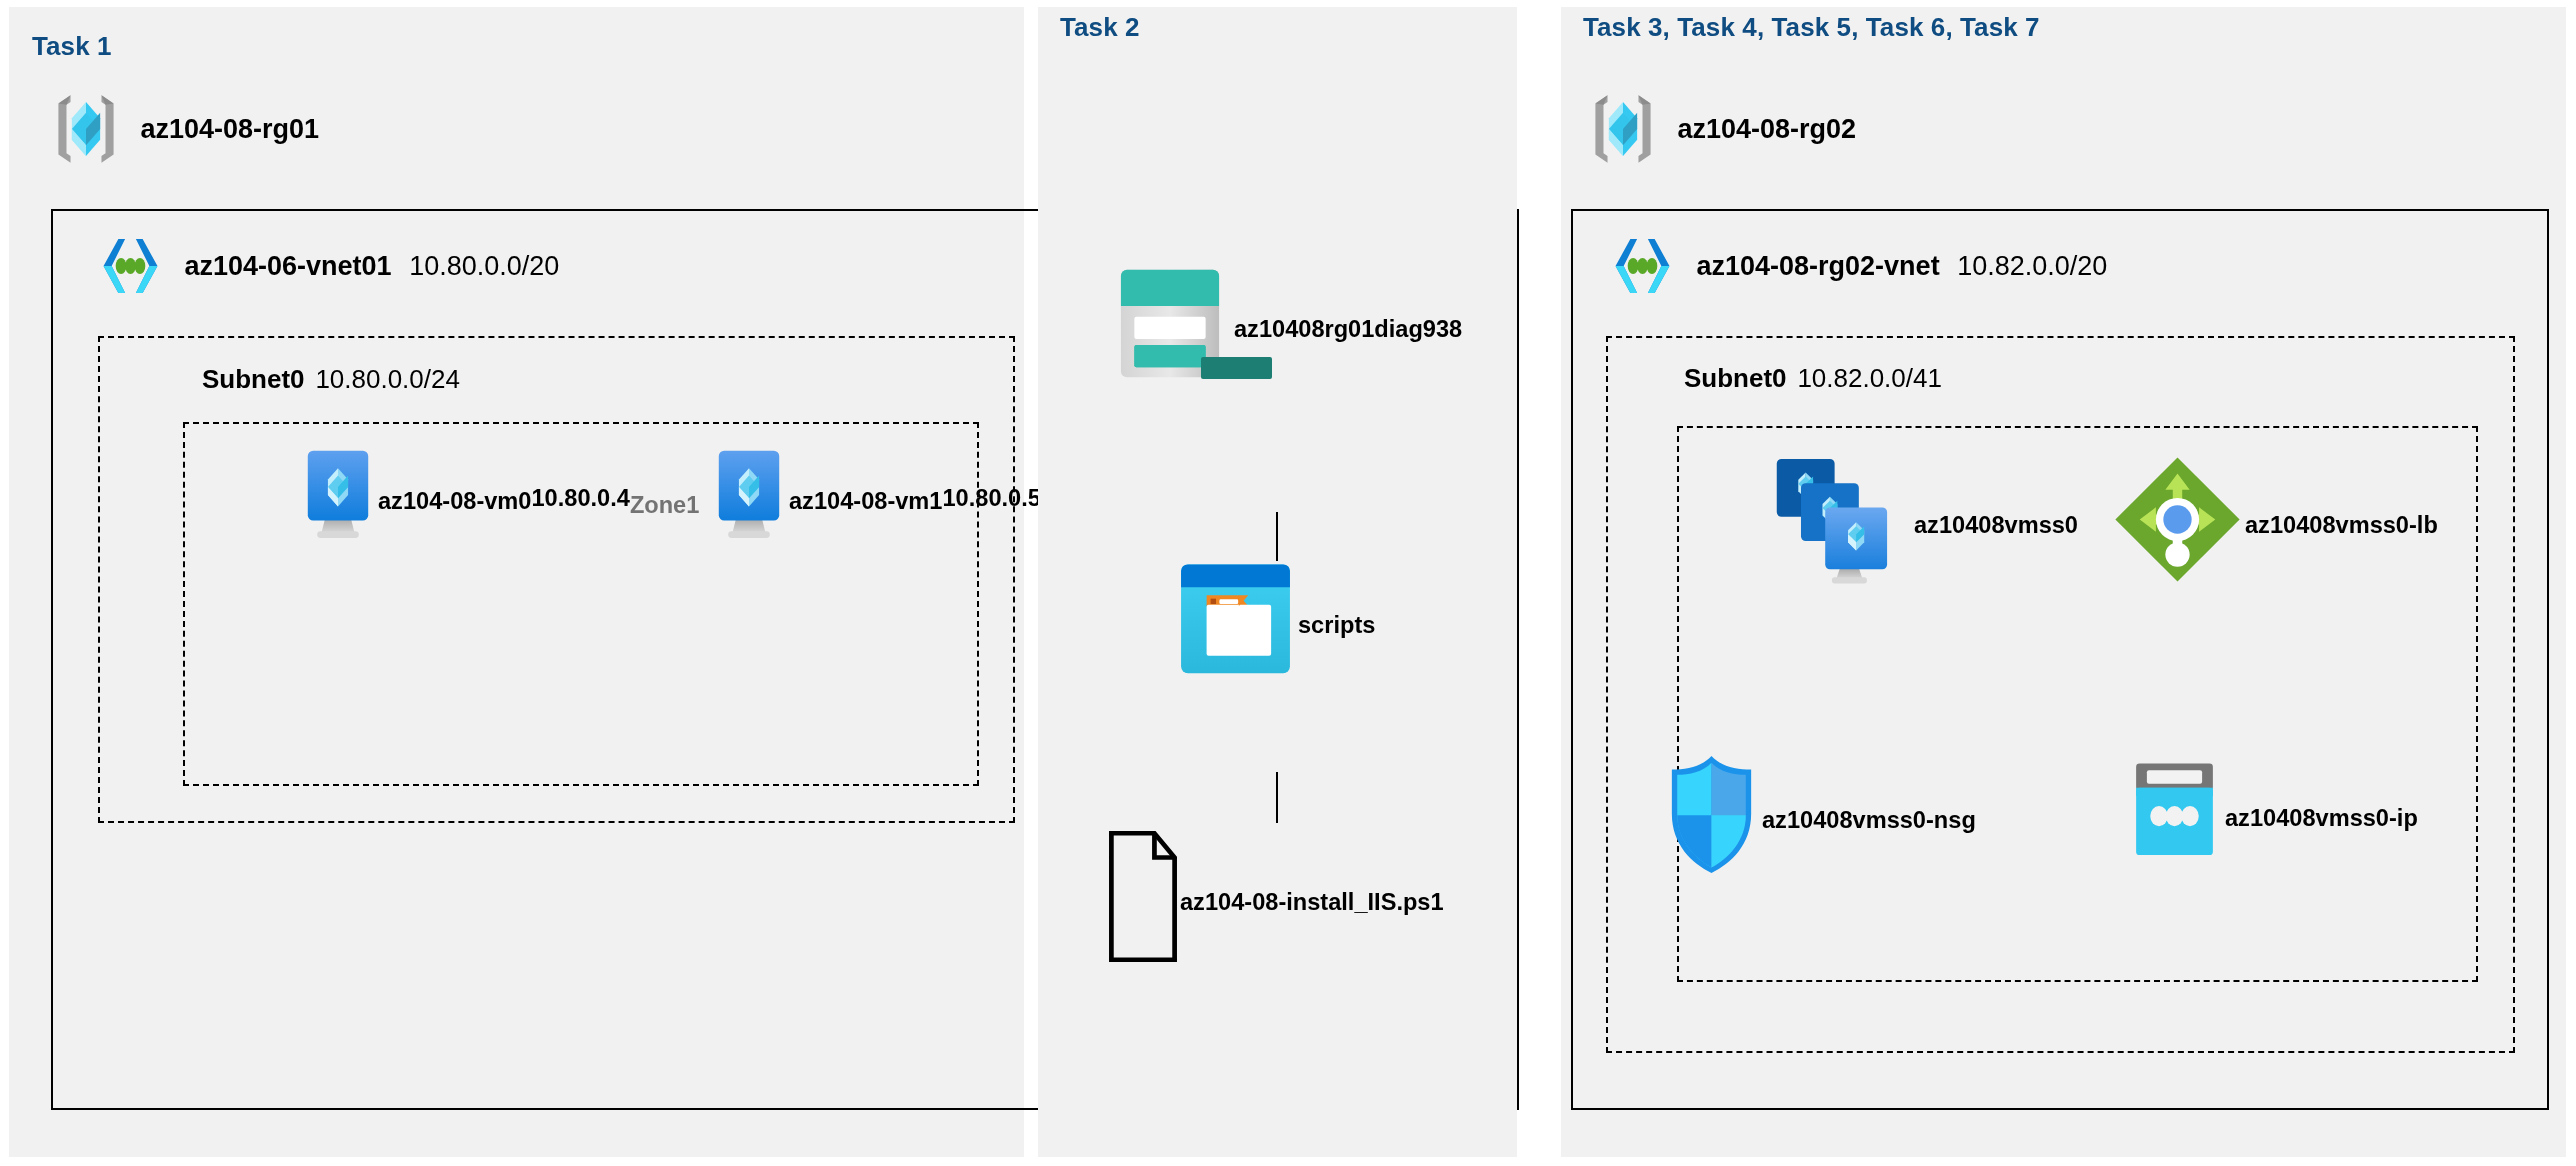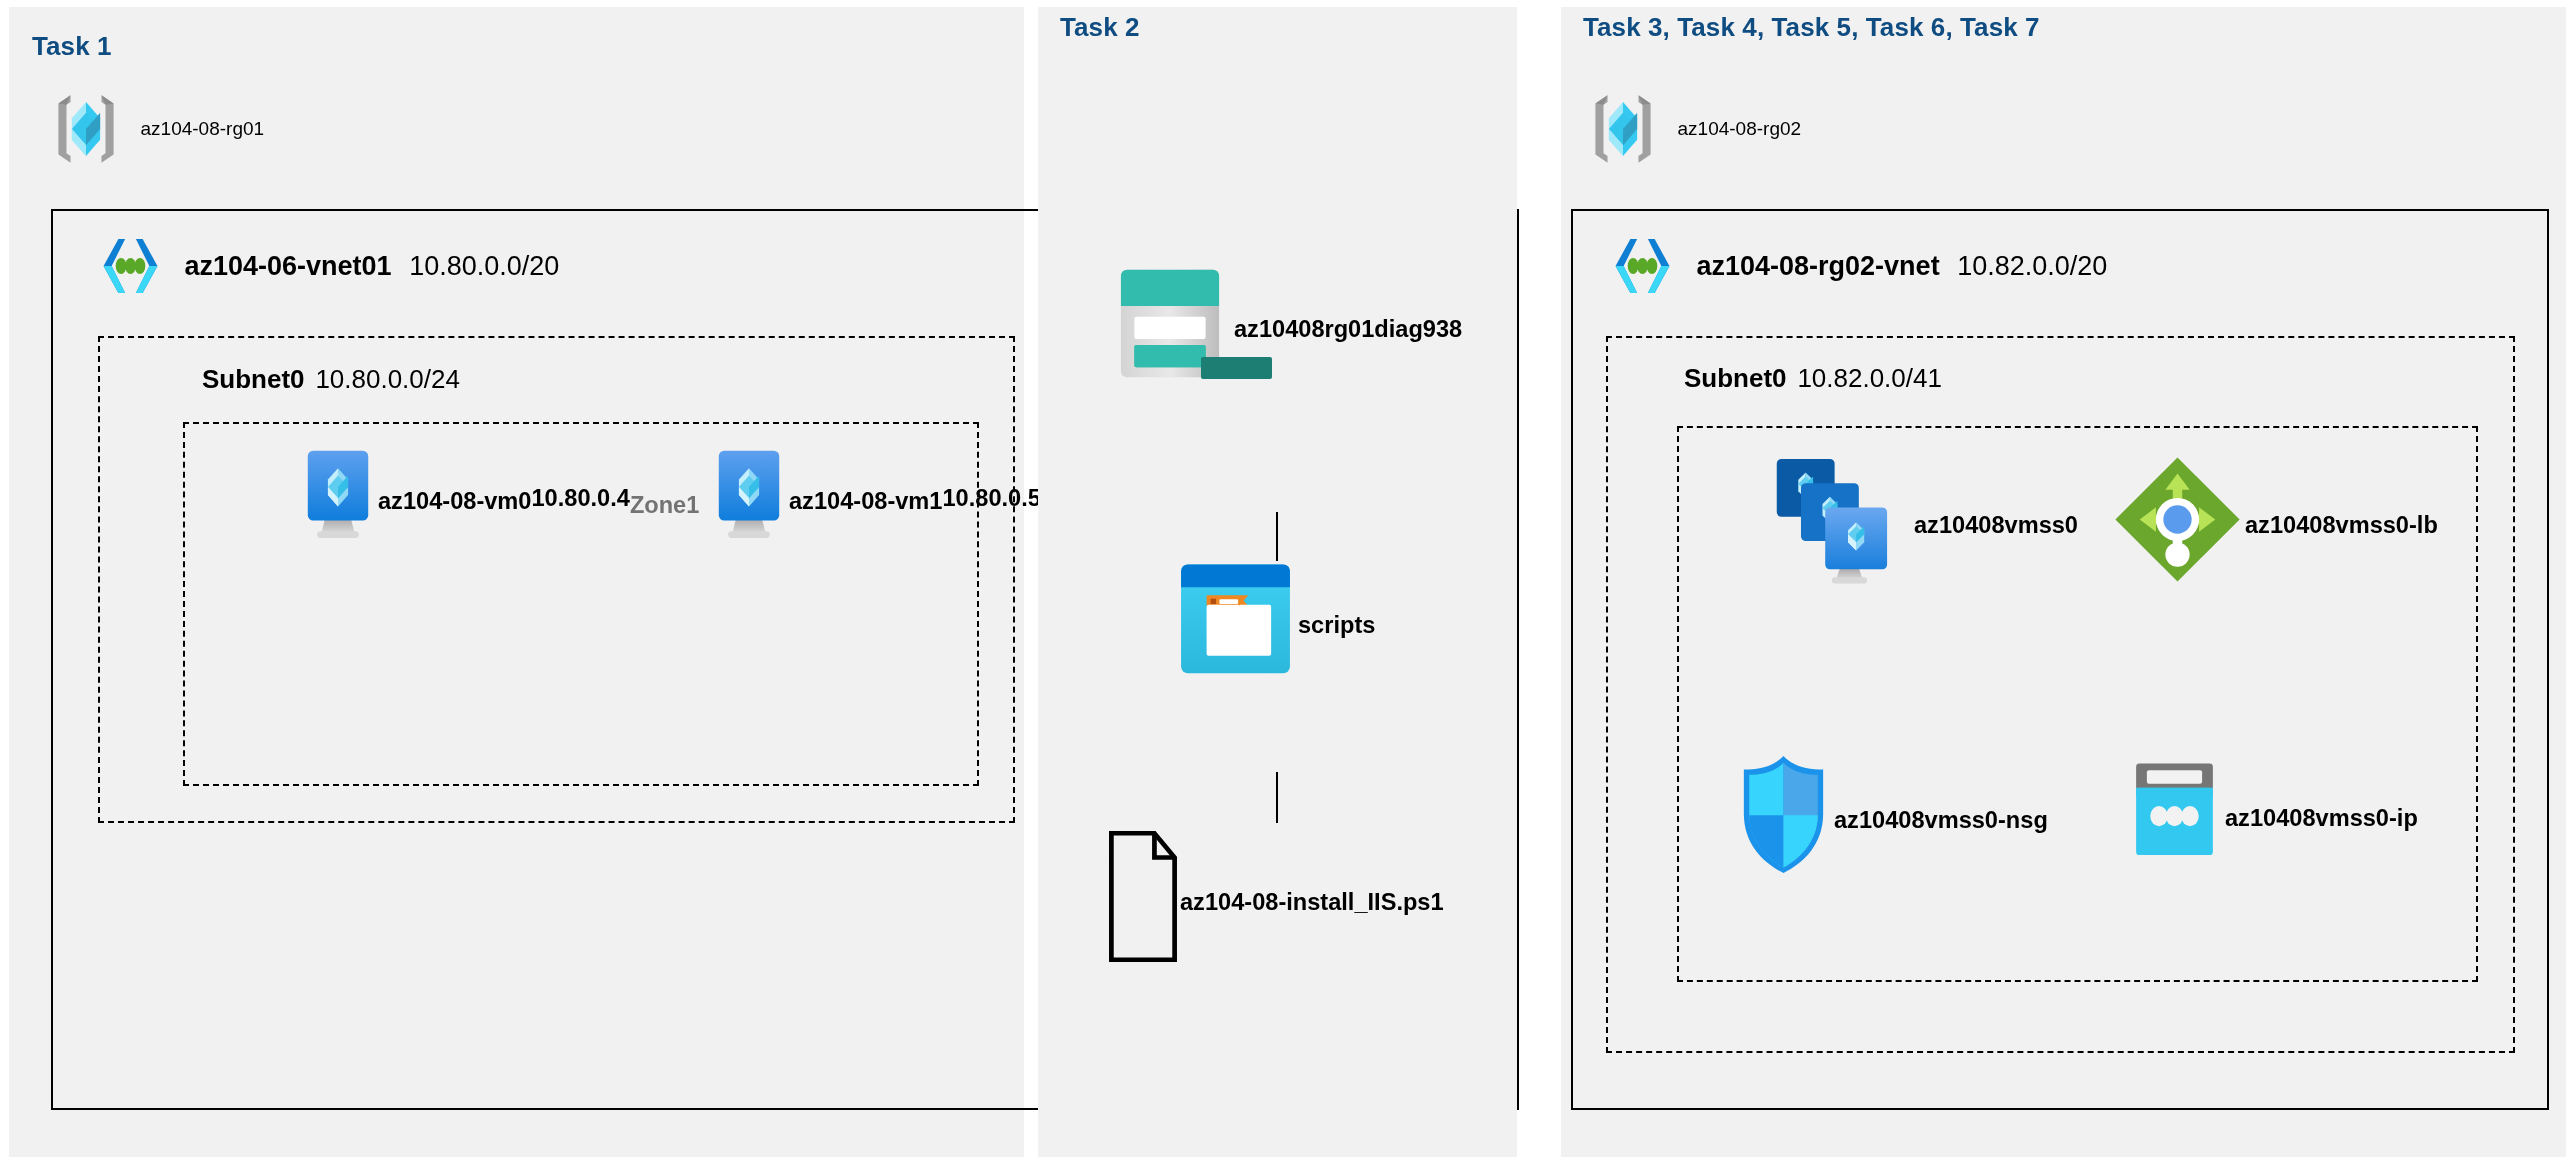--- a/index.html
+++ b/index.html
@@ -8,21 +8,21 @@
     font-family:"Liberation Sans", sans-serif;
     width:2576px;height:1166px;position:relative;overflow:hidden;
     background:#ffffff;
   }
   .panel{position:absolute;background:#f1f1f1;}
   .task-title{
     position:absolute;color:#0f4c81;font-weight:bold;
     font-size:26px;letter-spacing:0.1px;white-space:nowrap;
   }
   .rg-row{position:absolute;display:flex;align-items:center;gap:17.5px;}
-  .rg-name{font-size:19px;font-weight:normal;color:#000;white-space:nowrap;}
+  .rg-name{font-size:27px;font-weight:bold;color:#000;white-space:nowrap;}
 
   .solid-box{position:absolute;border:2.7px solid #000;box-sizing:border-box;background:transparent;}
   .dashed-box{position:absolute;border:2.7px dashed #000;box-sizing:border-box;background:transparent;}
 
   .vnet-row{position:absolute;display:flex;align-items:center;gap:17.5px;}
   .vnet-name{font-size:27px;font-weight:bold;color:#000;white-space:nowrap;}
   .vnet-cidr{font-size:27px;font-weight:normal;color:#000;white-space:nowrap;}
 
   .subnet-row{position:absolute;display:flex;align-items:baseline;gap:10.8px;}
   .subnet-name{font-size:26px;font-weight:bold;color:#000;white-space:nowrap;}
@@ -301,21 +301,21 @@
       <path d="M156 100 L132 82 L132 93 L102 93 L102 107 L132 107 L132 118 Z" fill="#b8e356"></path>
       <rect x="93" y="96" width="14" height="56" fill="#ffffff"></rect>
       <circle cx="100" cy="152" r="18" fill="#ffffff"></circle>
       <circle cx="100" cy="100" r="32" fill="#ffffff"></circle>
       <circle cx="100" cy="100" r="21" fill="#5b9bed"></circle>
     </svg>
   </span>
   <span class="lbl">az10408vmss0-lb</span>
 </div>
 
-<div class="node" style="left:1733px;top:752px;width:337px;">
+<div class="node" style="left:1661px;top:752px;width:337px;">
   <span>
     <svg width="101" height="125" viewBox="0 0 150 186">
       <path d="M75 6 C60 22 38 26 16 26 L16 92 C16 138 46 166 75 180 C104 166 134 138 134 92 L134 26 C112 26 90 22 75 6 Z" fill="#1b93eb"></path>
       <path d="M75 16 C62 30 42 34 24 34 L24 92 C24 132 50 158 75 172 L75 16 Z" fill="#37d5fd"></path>
       <path d="M75 16 C88 30 108 34 126 34 L126 92 C126 132 100 158 75 172 L75 16 Z" fill="#4aa7ea"></path>
       <path d="M24 94 L75 94 L75 172 C50 158 24 132 24 94 Z" fill="#1b93eb"></path>
       <path d="M75 94 L126 94 C126 132 100 158 75 172 Z" fill="#37d5fd"></path>
     </svg>
   </span>
   <span class="lbl">az10408vmss0-nsg</span>

